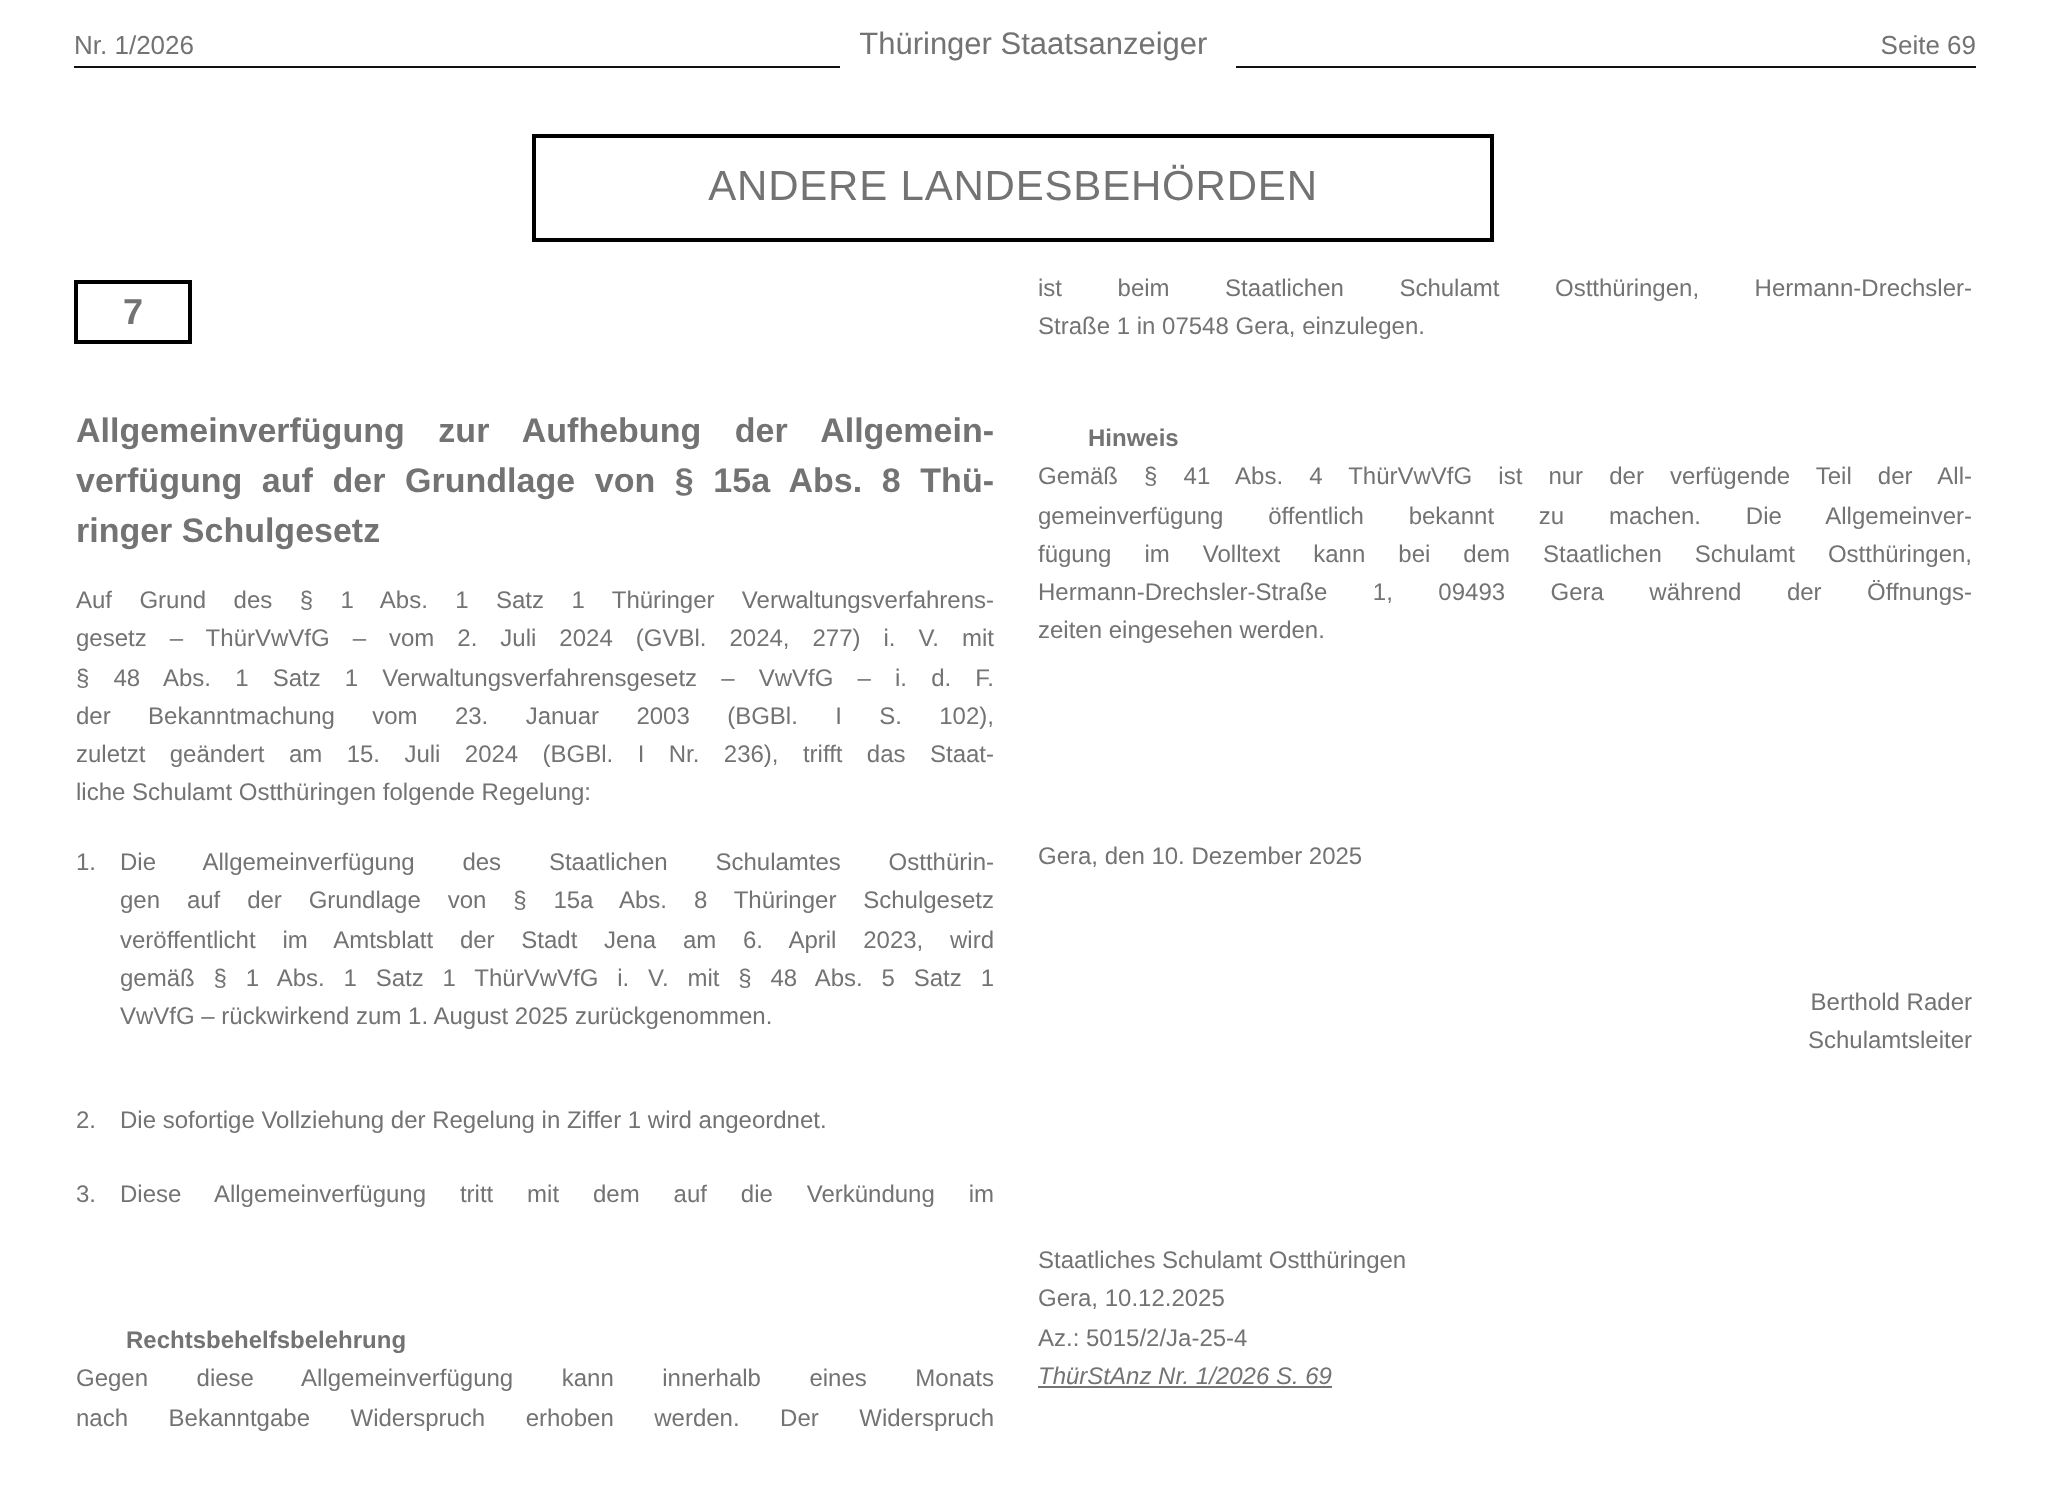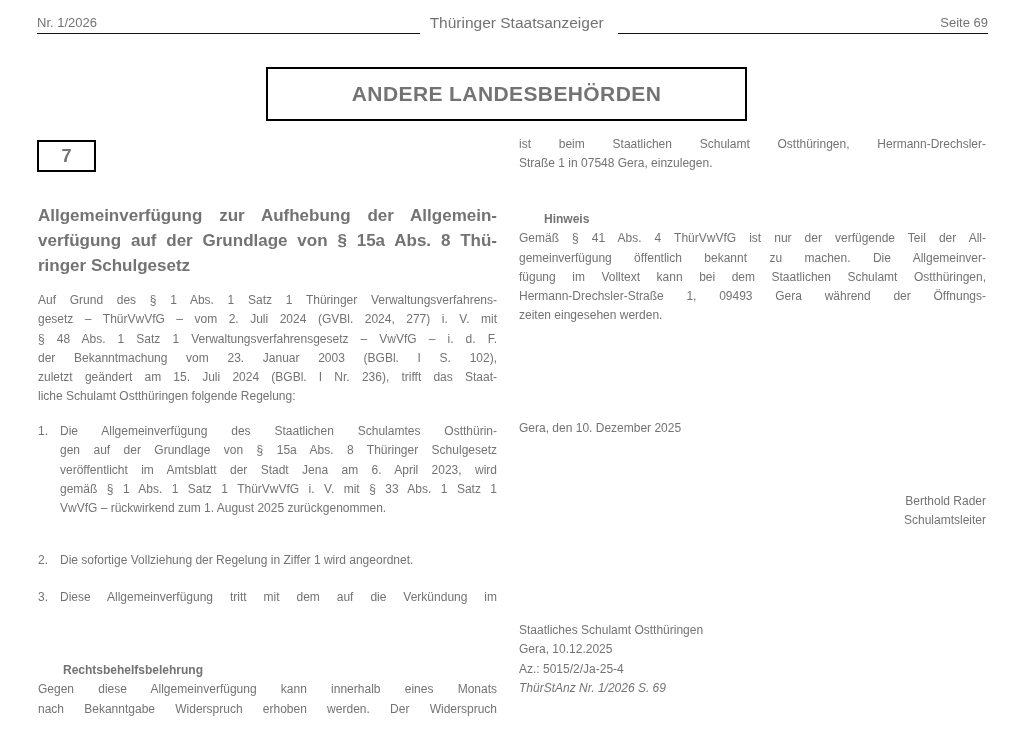--- a/index.html
+++ b/index.html
@@ -44,21 +44,21 @@
   .banner {
     position: absolute;
     left: 266px; top: 67px;
     width: 481px; height: 54px;
     border: 2.5px solid #000;
     box-sizing: border-box;
     display: flex;
     align-items: center;
     justify-content: center;
     font-size: 21px;
-    font-weight: bold;
+    font-weight: normal;
     letter-spacing: 0.4px;
   }
 
   
   .num-box {
     position: absolute;
     left: 37px; top: 140px;
     width: 59px; height: 32px;
     border: 2.5px solid #000;
     box-sizing: border-box;
@@ -70,21 +70,21 @@
   }
 
   
   .block { position: absolute; font-size: 12px; line-height: 19.3px; }
   .lcol  { left: 38px;  width: 459px; }
   .rcol  { left: 519px; width: 467px; }
 
   .ln   { min-height: 19.3px; max-height: 19.3px; overflow: hidden; }
   .just { text-align: justify; text-align-last: justify; }
   .b    { font-weight: bold; padding-left: 25px; }
-  .it   { font-style: italic; }
+  .it   { font-style: italic; text-decoration: underline; }
 
   .title {
     top: 192px;
     font-size: 17px;
     line-height: 25px;
     font-weight: bold;
   }
   .title .ln { min-height: 25px; max-height: 25px; }
 
   .intro { top: 291px; }
@@ -139,21 +139,21 @@
       <div class="ln just">zuletzt geändert am 15. Juli 2024 (BGBl. I Nr. 236), trifft das Staat-</div>
       <div class="ln">liche Schulamt Ostthüringen folgende Regelung:</div>
     </div>
 
   <div class="block lcol list-item li-1">
     <span class="marker">1.</span>
     <div class="li-lines">
         <div class="ln just">Die Allgemeinverfügung des Staatlichen Schulamtes Ostthürin-</div>
         <div class="ln just">gen auf der Grundlage von § 15a Abs. 8 Thüringer Schulgesetz</div>
         <div class="ln just">veröffentlicht im Amtsblatt der Stadt Jena am 6. April 2023, wird</div>
-        <div class="ln just">gemäß § 1 Abs. 1 Satz 1 ThürVwVfG i. V. mit § 33 Abs. 1 Satz 1</div>
+        <div class="ln just">gemäß § 1 Abs. 1 Satz 1 ThürVwVfG i. V. mit § 48 Abs. 5 Satz 1</div>
         <div class="ln">VwVfG – rückwirkend zum 1. August 2025 zurückgenommen.</div>
       </div>
   </div>
 
   <div class="block lcol list-item li-2">
     <span class="marker">2.</span>
     <div class="li-lines">
         <div class="ln">Die sofortige Vollziehung der Regelung in Ziffer 1 wird angeordnet.</div>
       </div>
   </div>

